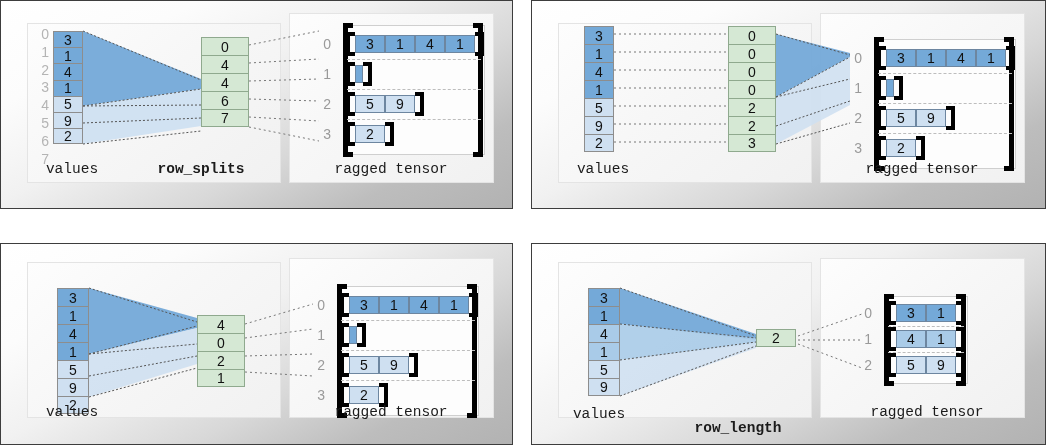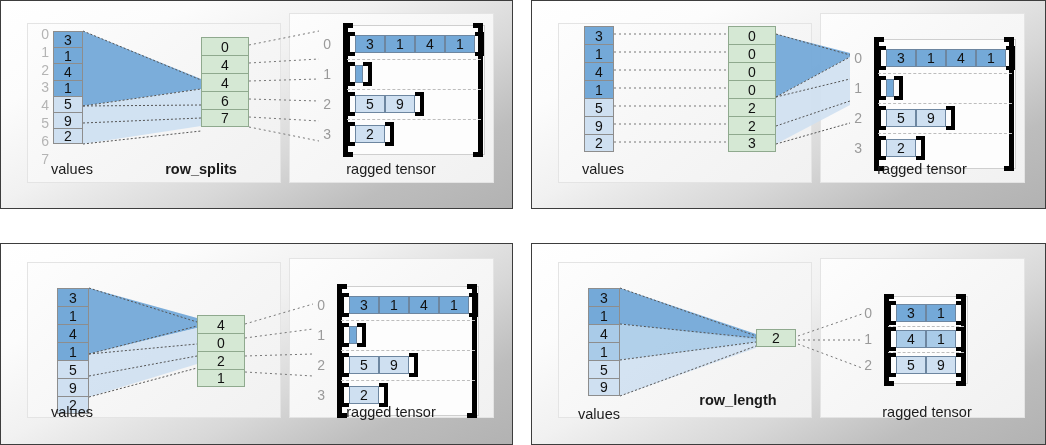--- a/index.html
+++ b/index.html
@@ -35,20 +35,21 @@
   .p4 .card.right {top:14px; height:160px;}
 
   
   .caption{
     position:absolute;
     font-size:14.5px;
     color:#1b1b1b;
     text-align:center;
     white-space:nowrap;
     line-height:17px;
+    font-family:Liberation Mono, monospace;
   }
   .caption.bold{font-weight:bold;}
 
   
   .col{position:absolute;}
   .cell{
     box-sizing:border-box;
     border:1px solid #8d8d8d;
     border-bottom-width:0;
     text-align:center;
@@ -361,17 +362,17 @@
         <div class="rcell" style="left: 46px; top: 30px; width: 30px; height: 18px; background: rgb(169, 203, 232);">1</div>
         <div class="sep" style="left: 8px; top: 52px; width: 76px;"></div>
         <div class="rowlabel" style="left: -20px; top: 58px;">2</div>
         <div class="brk l" style="left: 7px; top: 53px; width: 9px; height: 24px;"></div>
         <div class="brk r" style="left: 76px; top: 53px; width: 9px; height: 24px;"></div>
         <div class="rcell" style="left: 16px; top: 56px; width: 30px; height: 18px; background: rgb(207, 224, 241);">5</div>
         <div class="rcell" style="left: 46px; top: 56px; width: 30px; height: 18px; background: rgb(207, 224, 241);">9</div>
       </div>
 
     <div class="caption" style="left:22px;top:162px;width:90px;">values</div>
-    <div class="caption bold" style="left:146px;top:148px;width:120px;">row_length</div>
+    <div class="caption bold" style="left:146px;top:176px;width:120px;">row_length</div>
     <div class="caption" style="left:300px;top:160px;width:190px;">ragged tensor</div>
   </div>
 
 </div>
 
 </body></html>

